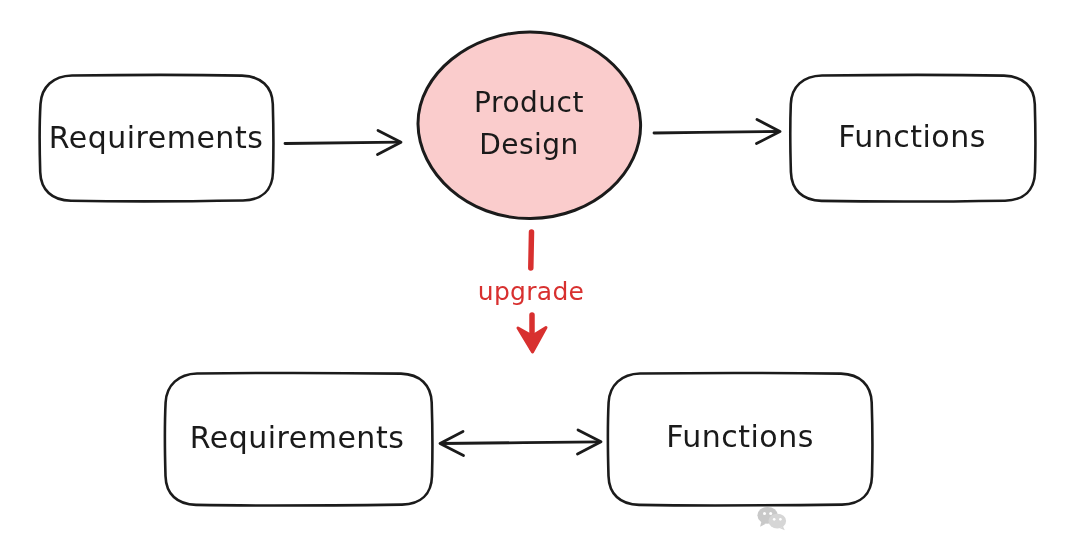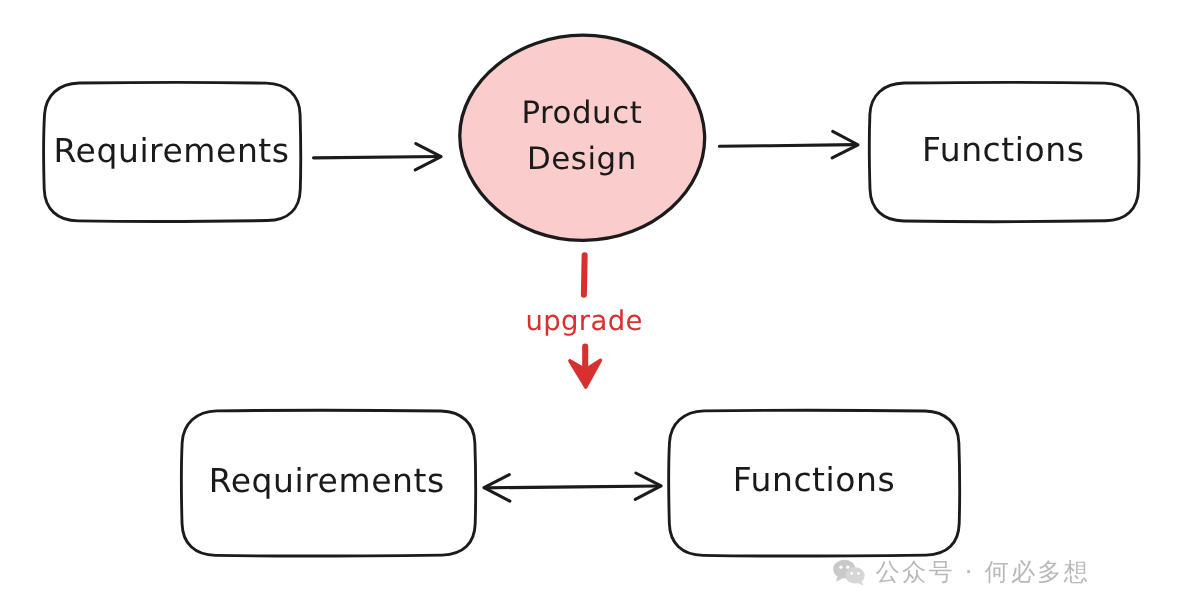--- a/index.html
+++ b/index.html
@@ -179,14 +179,13 @@
   <svg class="wechat-icon" viewBox="0 0 34 28">
     <ellipse cx="12" cy="11" rx="11.5" ry="9.6" fill="#c9c9c9"></ellipse>
     <path d="M 5 18 L 3.5 24 L 10 20.5 Z" fill="#c9c9c9"></path>
     <ellipse cx="23" cy="17.5" rx="10" ry="8.4" fill="#d6d6d6"></ellipse>
     <path d="M 29.5 23.5 L 31.5 28 L 26 25.5 Z" fill="#d6d6d6"></path>
     <circle cx="8.5" cy="9" r="1.7" fill="#ffffff"></circle>
     <circle cx="15.5" cy="9" r="1.7" fill="#ffffff"></circle>
     <circle cx="19.5" cy="15.5" r="1.5" fill="#ffffff"></circle>
     <circle cx="26.5" cy="15.5" r="1.5" fill="#ffffff"></circle>
   </svg>
-  <span class="watermark-text">公众号 · 何必多想</span>
 </div>
 
 </body></html>

